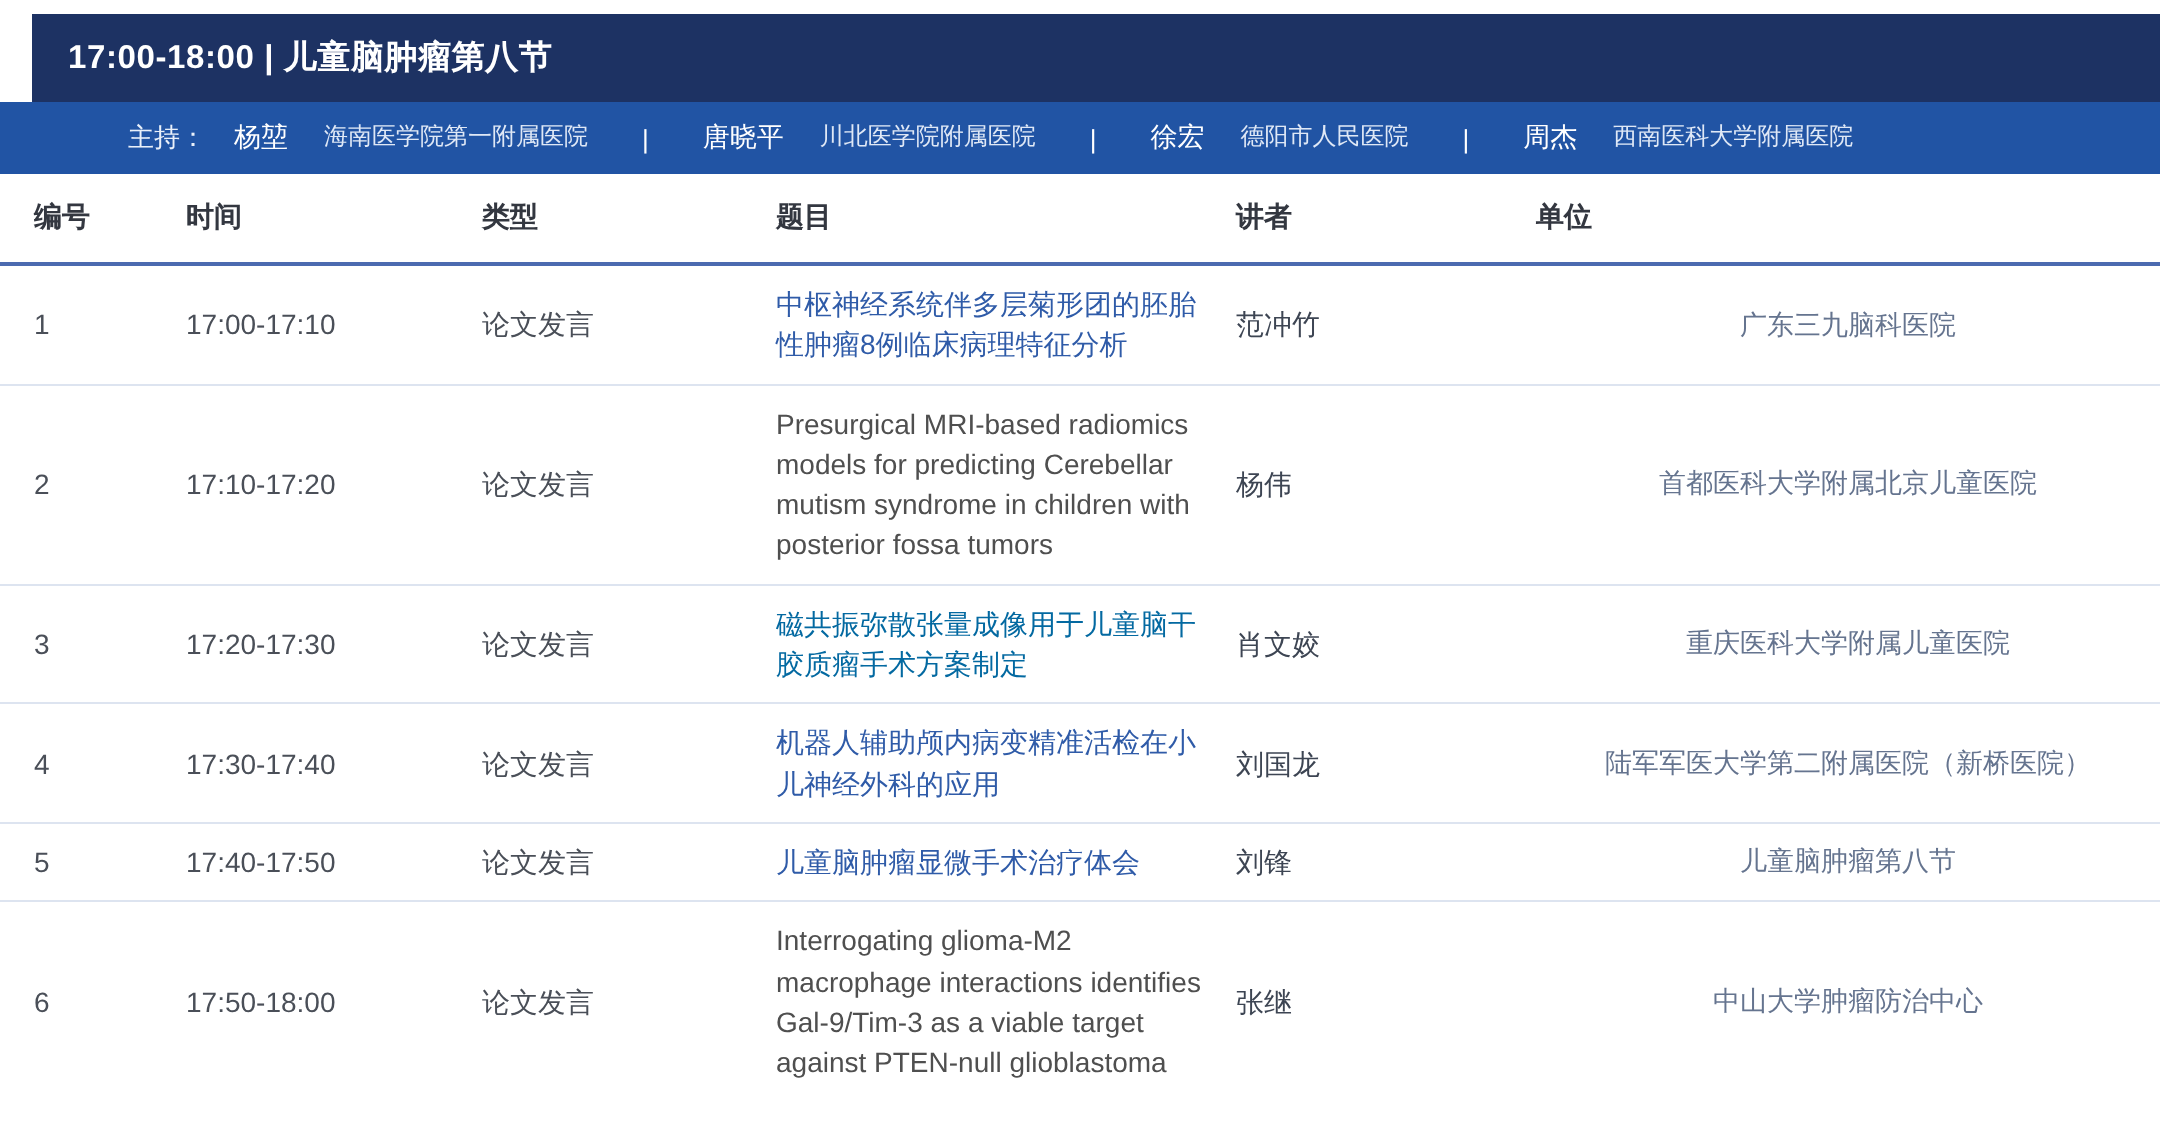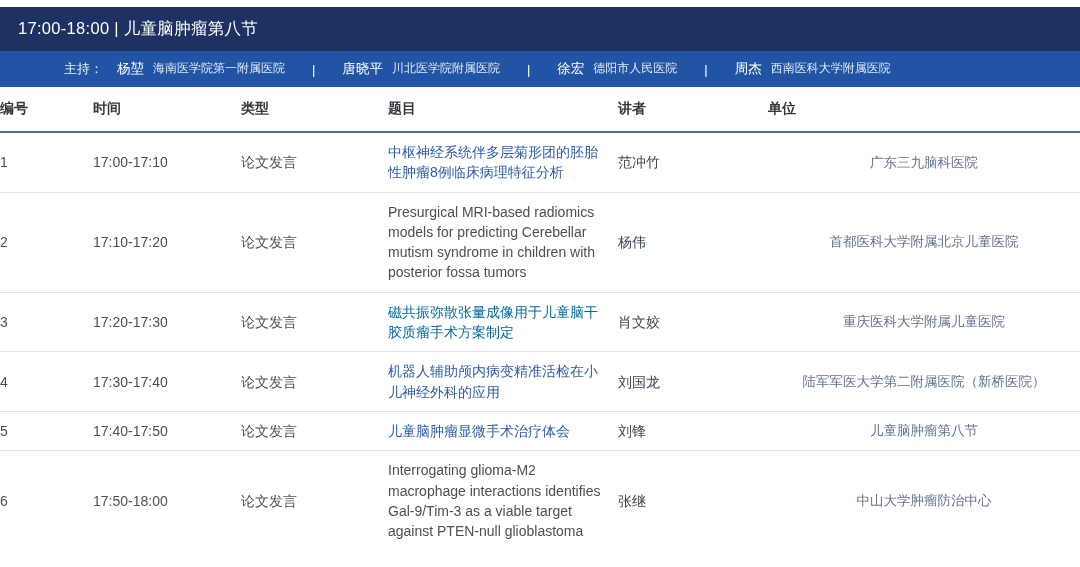--- a/index.html
+++ b/index.html
@@ -4,46 +4,46 @@
 <style>
   * { margin:0; padding:0; box-sizing:border-box; }
   html,body { width:1080px; height:567px; background:#ffffff;
     font-family:"Liberation Sans","DejaVu Sans",sans-serif; overflow:hidden; }
 
   .top-gap { height:7px; background:#ffffff; }
 
   .session-bar {
     height:44px; background:#1d3263; color:#ffffff;
     display:flex; align-items:center; padding-left:18px;
-    font-size:16.5px; font-weight:normal; letter-spacing:.3px;
+    font-size:16.5px; font-weight:bold; letter-spacing:.3px;margin-left:16px;
   }
 
   .host-bar {
     height:36px; background:#2154a4; color:#e9f0fa;
     display:flex; align-items:center; padding-left:64px; font-size:12.5px;
   }
   .host-label { font-size:13px; margin-right:14px; }
   .host-item { display:flex; align-items:flex-start; }
   .host-name { font-size:13.5px; color:#ffffff; }
-  .host-affil { font-size:12px; color:#dfe8f6; margin-left:9px; }
+  .host-affil { font-size:12px; color:#dfe8f6; margin-left:18px; }
   .host-divider { margin:0 27px; color:#ffffff; font-size:13px; }
 
   table.schedule { width:100%; border-collapse:collapse; table-layout:fixed; }
   col.c-no    { width:93px; }
   col.c-time  { width:148px; }
   col.c-type  { width:147px; }
   col.c-title { width:230px; }
   col.c-spk   { width:150px; }
 
   thead th {
     text-align:left; vertical-align:middle; height:45px;
     font-size:14px; font-weight:bold; color:#333740;
     border-bottom:2px solid #4c6bb0; padding:0;
   }
-  th.first, td.first { }
+  th.first, td.first { padding-left:17px; }
 
   tbody td {
     vertical-align:middle; padding:9px 0;
     font-size:14px; color:#4a4f58; line-height:1.45;
     border-bottom:1px solid #dde4f0;
   }
   tbody tr:last-child td { border-bottom:none; }
   td.title-cell { padding-right:12px; font-size:14px; }
   td.speaker-cell { color:#3d4553; }
   td.unit-cell { color:#65748f; font-size:13.5px;text-align:center; }

